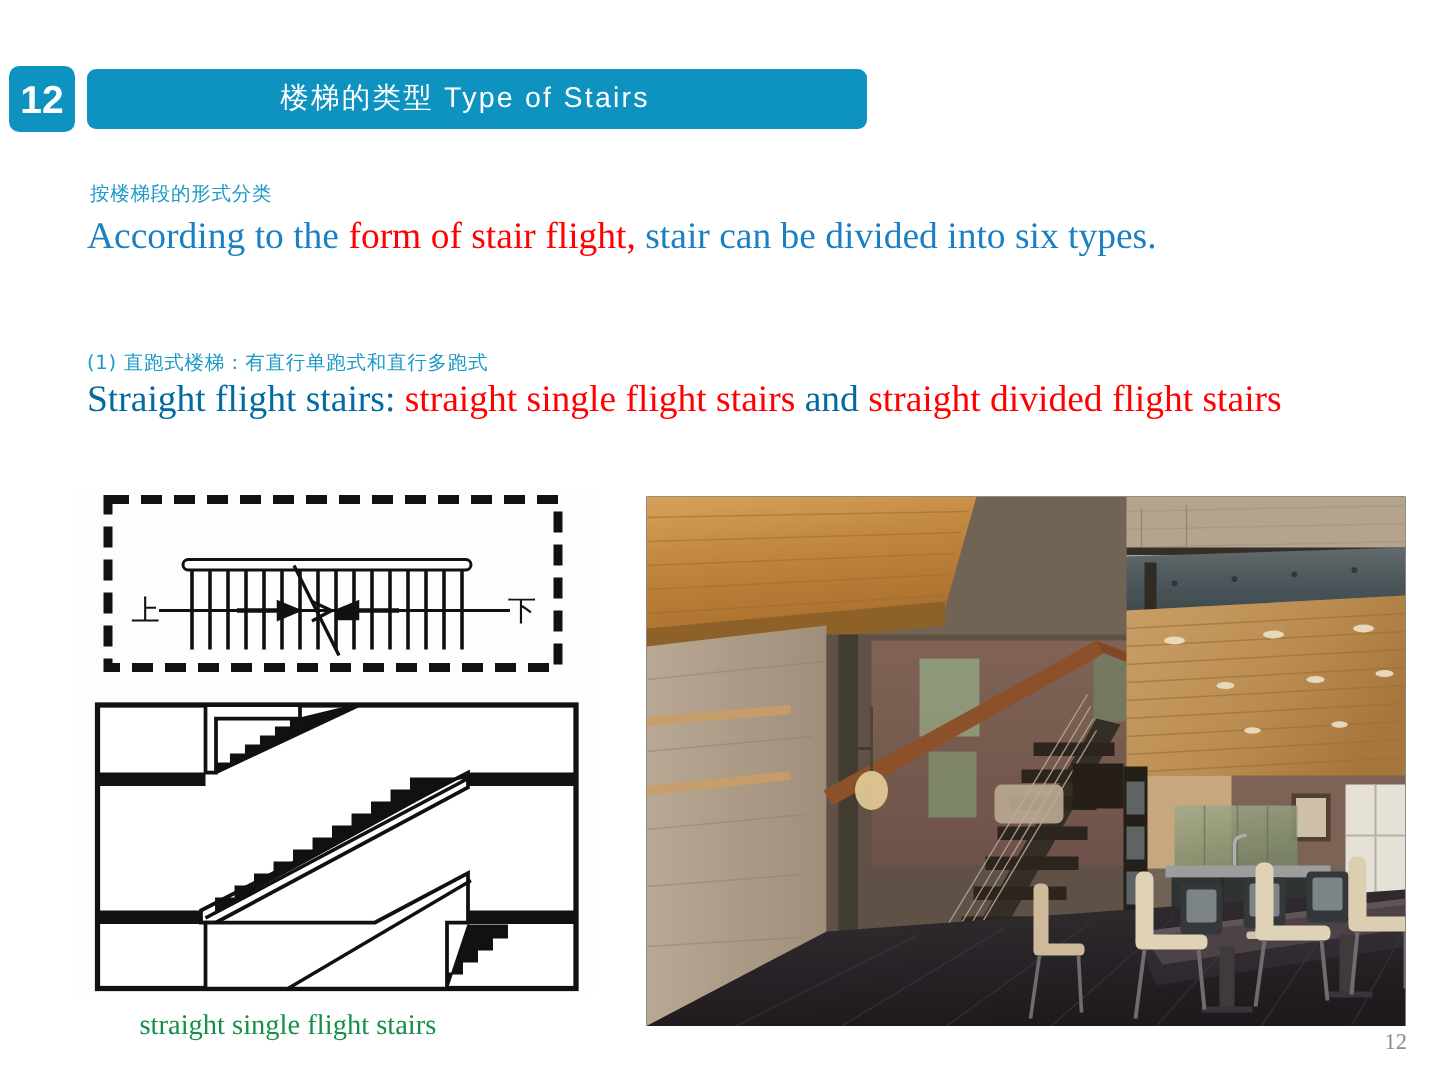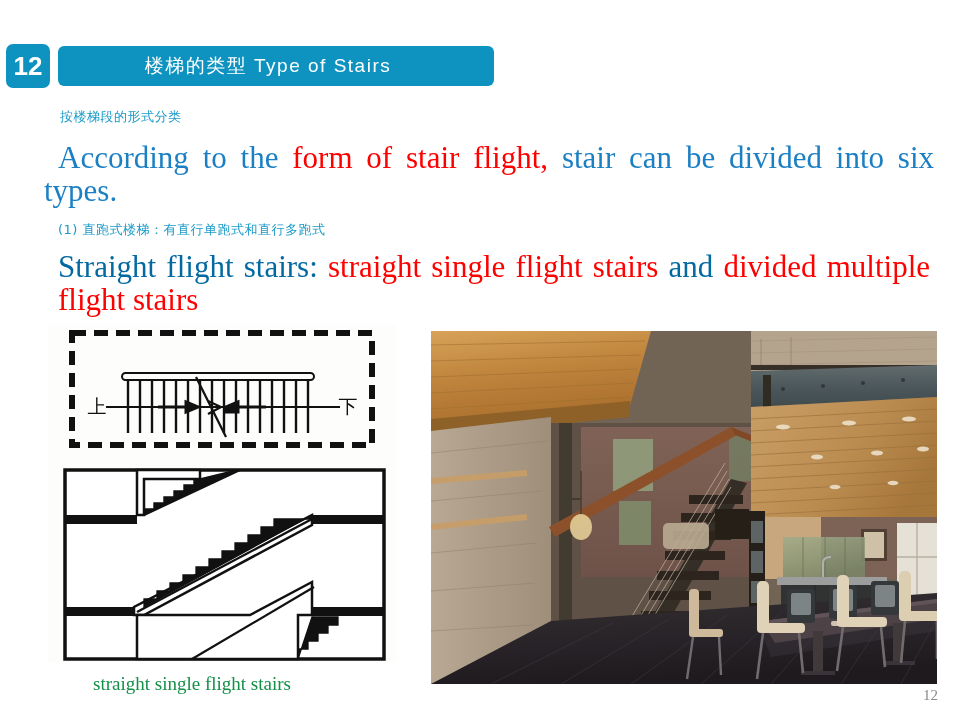--- a/index.html
+++ b/index.html
@@ -36,21 +36,21 @@
     font-size: 26px;
     font-weight: bold;
     line-height: 44px;
     text-align: center;
     letter-spacing: 0px;
   }
   #title-bar {
     position: absolute;
     left: 58px;
     top: 2px;
-    width: 436px;
+    width: 520px;
     height: 40px;
     background: #0e93c0;
     border-radius: 6px;
   }
   #title-text {
     position: absolute;
     left: 0;
     right: 16px;
     top: 0;
     height: 40px;
@@ -63,28 +63,29 @@
   }
 
   
   .cn-small {
     position: absolute;
     font-family: "DejaVu Sans", "Liberation Sans", sans-serif;
     font-size: 13px;
     color: #1b9ac8;
     letter-spacing: 0.5px;
     white-space: nowrap;
+    margin-top: 12px;
   }
   #subtitle-cn { left: 60px; top: 108px; }
   #item1-cn    { left: 58px; top: 221px; text-align: center; }
 
   .en-para {
     position: absolute;
     font-family: "Liberation Serif", "DejaVu Serif", serif;
-    font-size: 31px;
+    font-size: 25px;
     line-height: 33px;
     color: #1b7fc4;
   }
   #para-intro {
     left: 44px;
     top: 141px;
     width: 890px;
     text-align: justify;
     text-indent: 14px;
   }
@@ -163,21 +164,21 @@
     <div id="title-text">楼梯的类型 Type of Stairs</div>
   </div>
 </div>
 
 <div id="subtitle-cn" class="cn-small">按楼梯段的形式分类</div>
 
 <div id="para-intro" class="en-para"><span> According to the </span><span class="red">form of stair flight,</span><span> stair can be divided into six types.</span></div>
 
 <div id="item1-cn" class="cn-small">(1) 直跑式楼梯：有直行单跑式和直行多跑式</div>
 
-<div id="para-straight" class="en-para"><span class="blue">Straight flight stairs:</span><span class="red"> straight single flight stairs</span><span class="blue"> and</span><span class="red"> divided multiple flight stairs</span></div>
+<div id="para-straight" class="en-para"><span class="blue">Straight flight stairs:</span><span class="red"> straight single flight stairs</span><span class="blue"> and</span><span class="red"> straight divided flight stairs</span></div>
 
 <div id="figure-drawing">
 
   <svg id="plan-view" viewBox="0 0 348 128">
 
     <rect x="24" y="8" width="300" height="112" fill="none" stroke="#111111" stroke-width="6" stroke-dasharray="14 8"></rect>
 
     <rect x="74" y="48" width="192" height="7" rx="3.5" fill="none" stroke="#111111" stroke-width="2"></rect>
 
     <g stroke="#111111" stroke-width="2.4">

